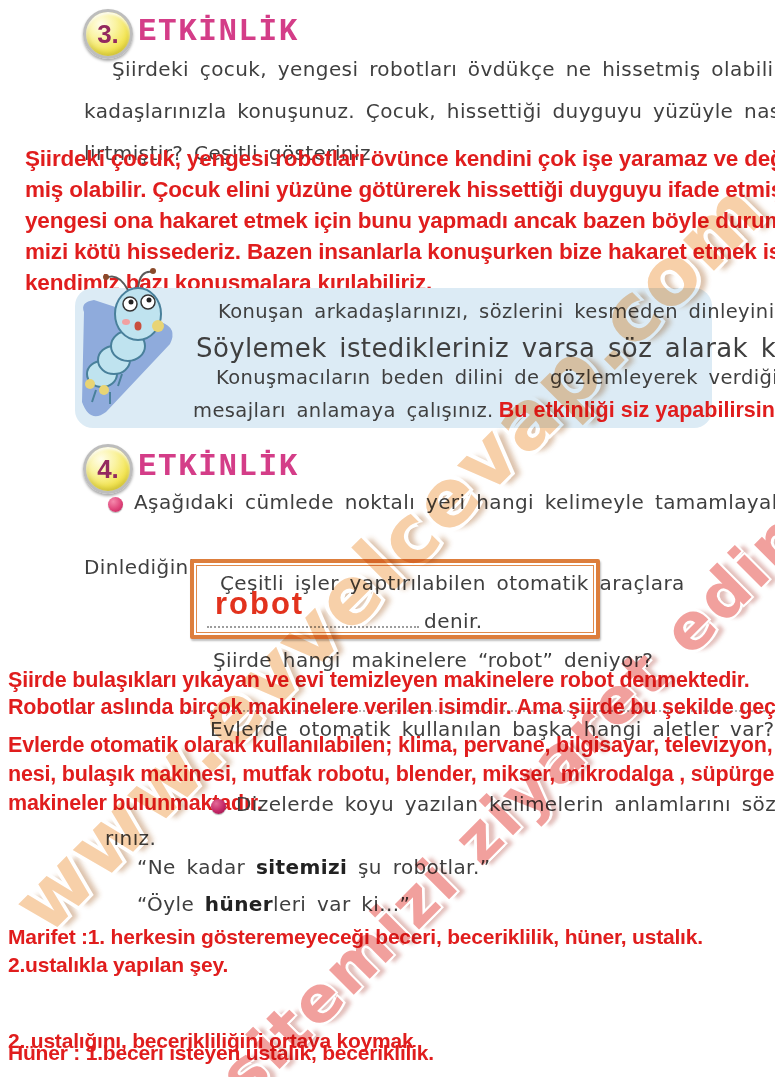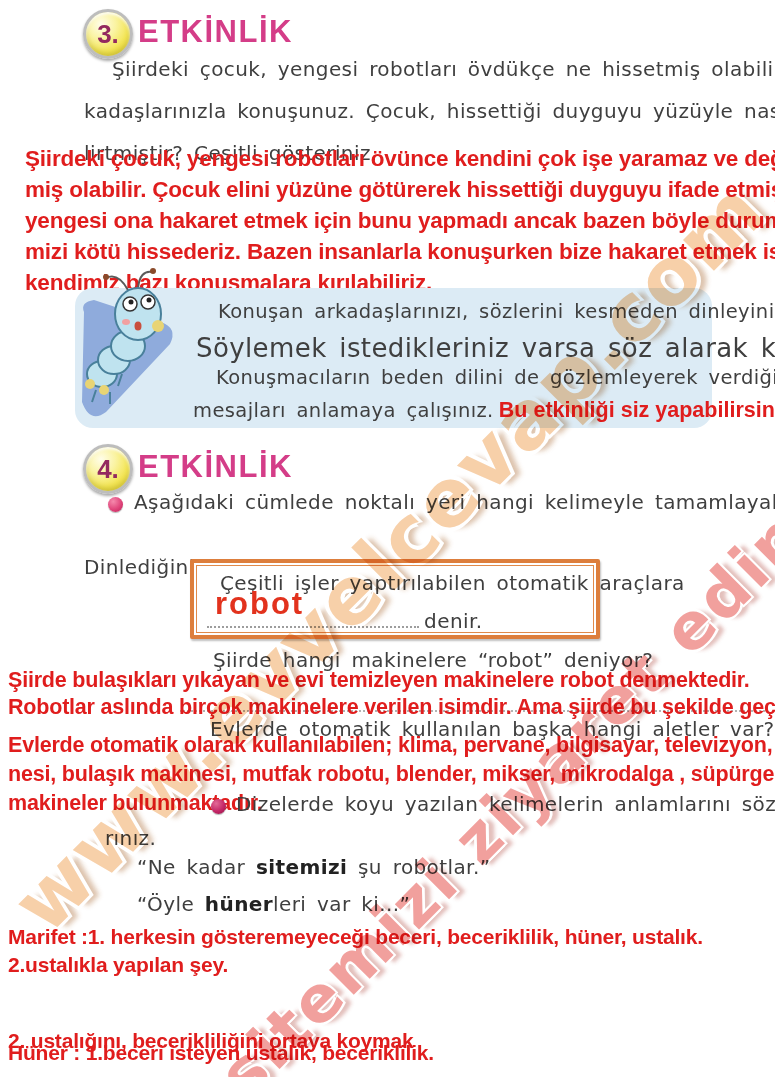--- a/index.html
+++ b/index.html
@@ -21,21 +21,21 @@
   
   .badge{
     position:absolute;width:44px;height:44px;border-radius:50%;
     background:radial-gradient(circle at 34% 28%,#fffde9 0%,#faf3a0 35%,#f3e554 65%,#ddc92e 100%);
     border:3px solid #bdbdbd;
     box-shadow:0 2px 3px rgba(0,0,0,.35), inset 0 -3px 5px rgba(120,110,0,.25), inset 0 2px 3px #fff;
     display:flex;align-items:center;justify-content:center;
     font-family:"Liberation Sans",sans-serif;font-weight:bold;font-size:26px;color:#93295f;
   }
   .act-title{
-    position:absolute;font-family:Liberation Sans, sans-serif;font-weight:bold;
+    position:absolute;font-family:Liberation Mono, monospace;font-weight:bold;
     font-size:31px;color:#d43d88;letter-spacing:1.5px;
   }
   
   .tipbox{
     position:absolute;left:75px;top:288px;width:637px;height:140px;
     background:#dcebf5;border-radius:18px;
   }
   
   .fillbox{
     position:absolute;left:190px;top:559px;width:402px;height:72px;

